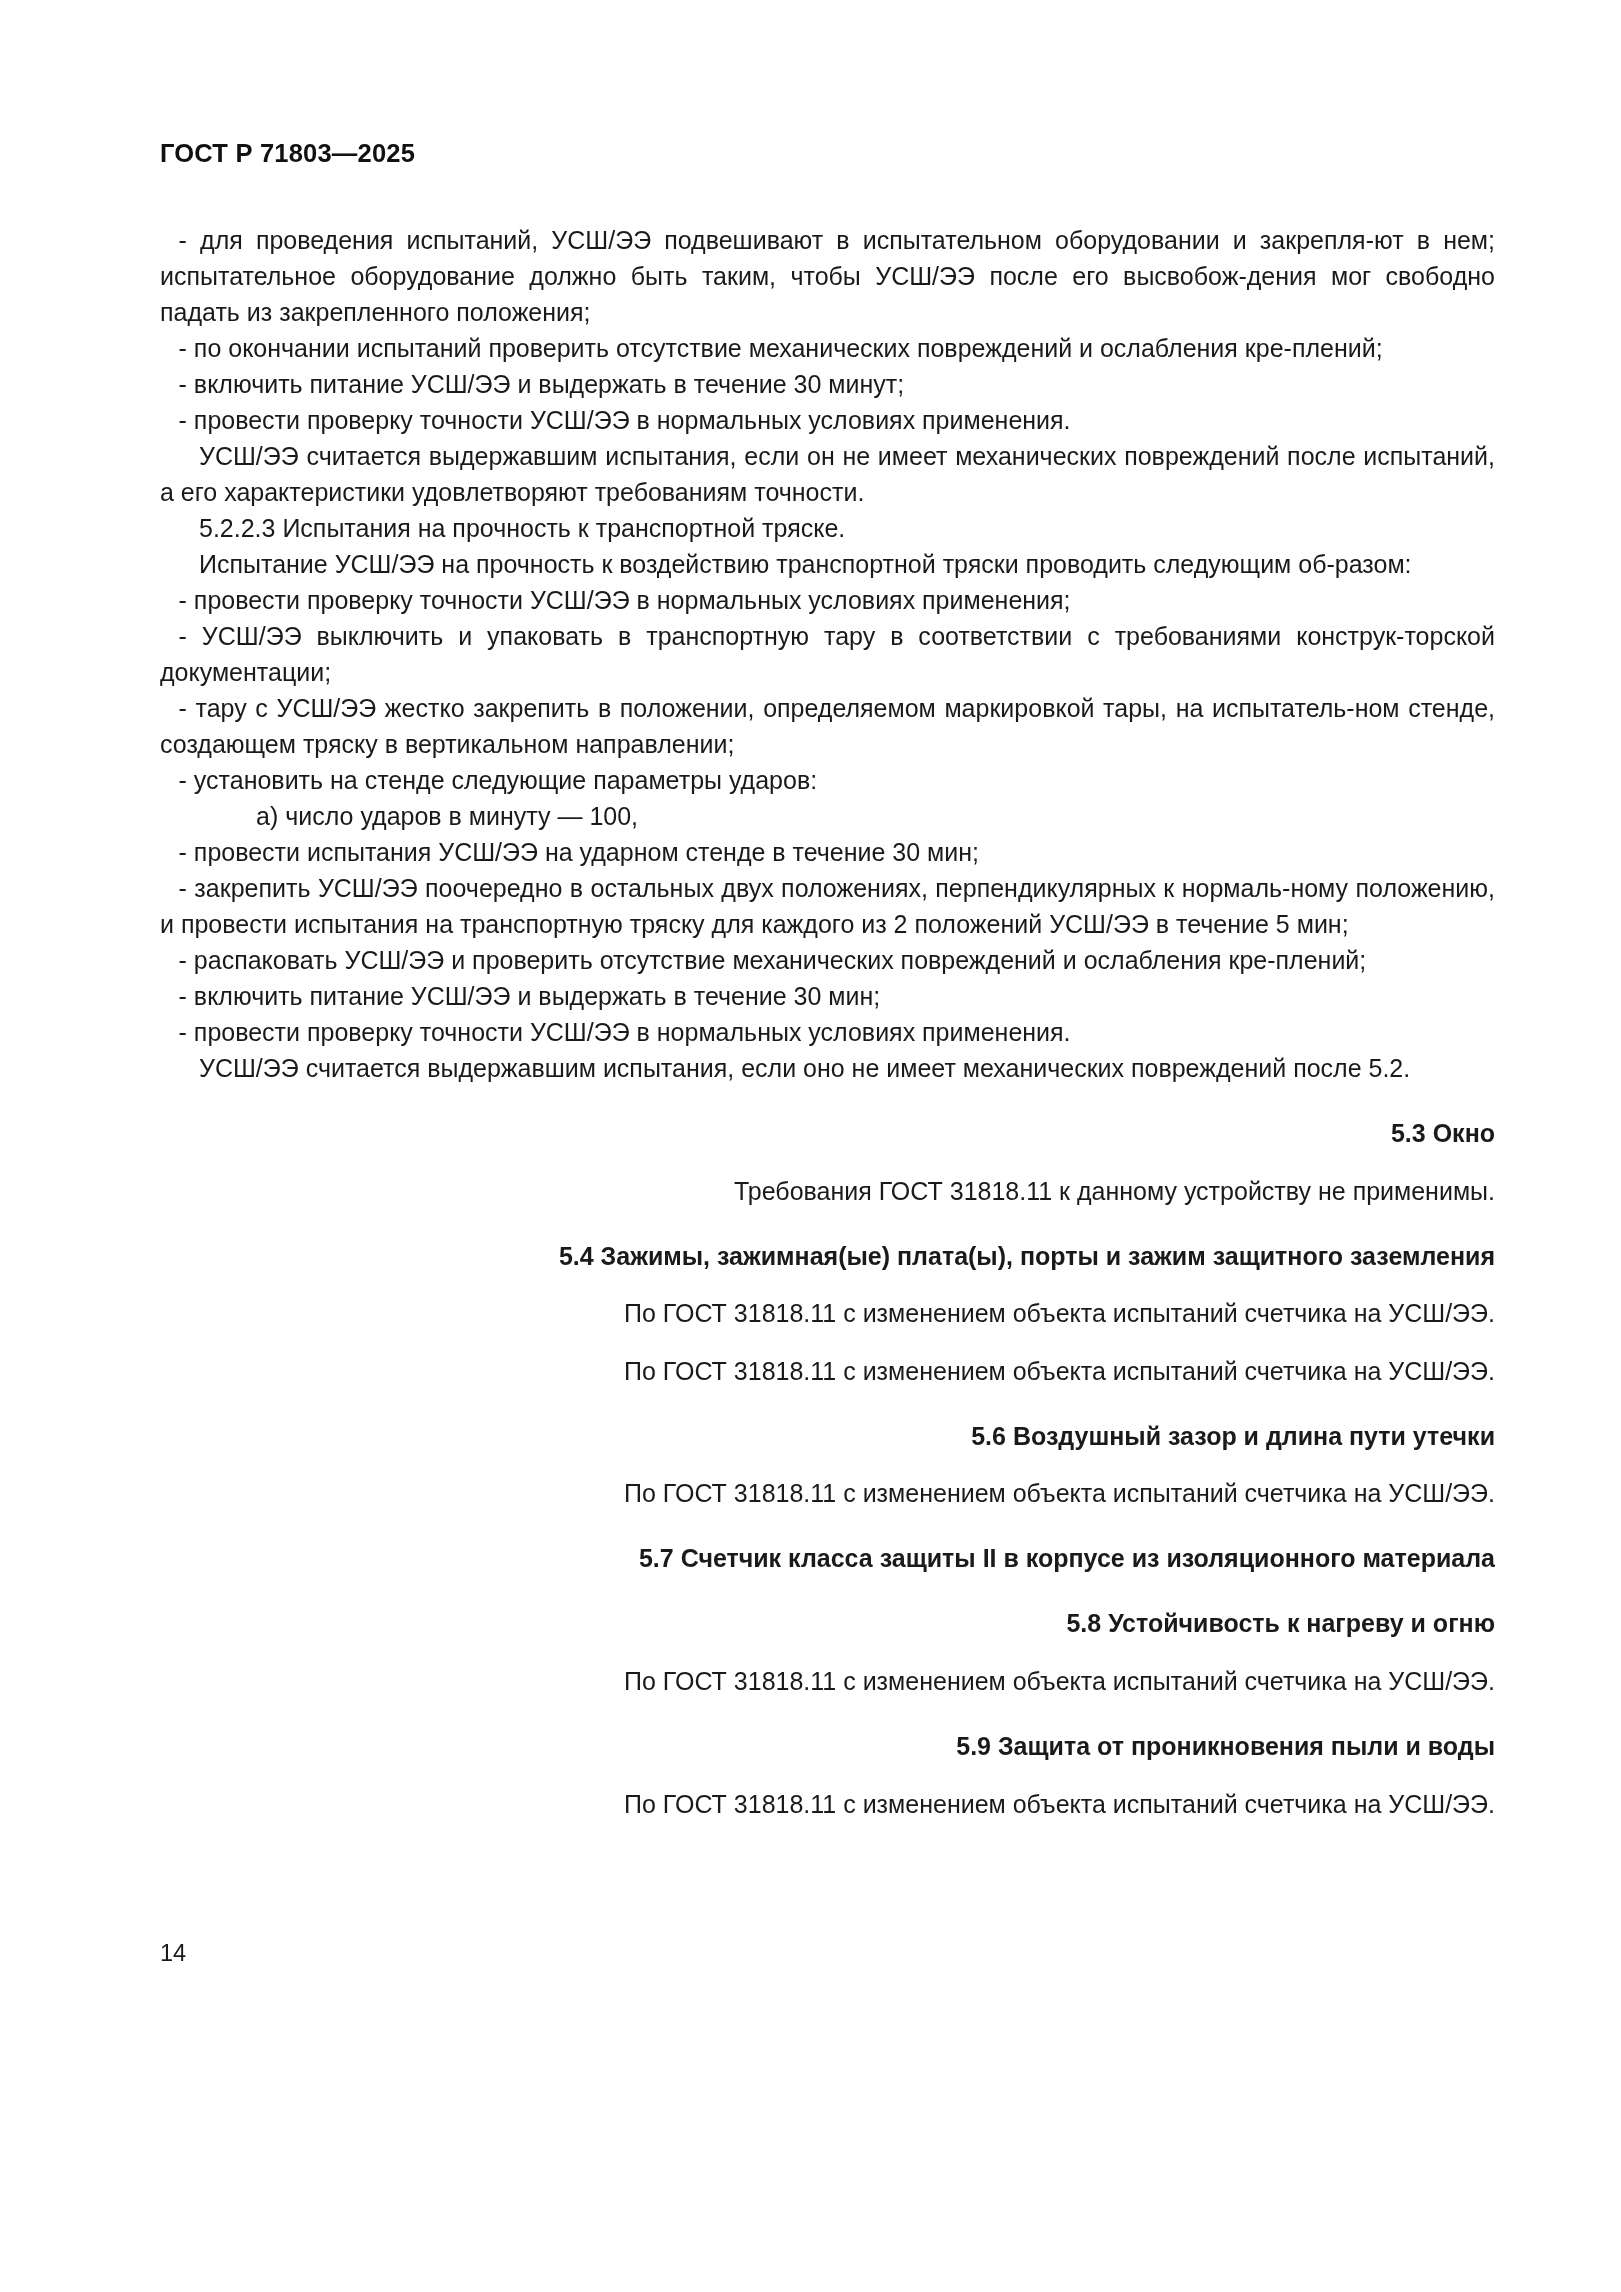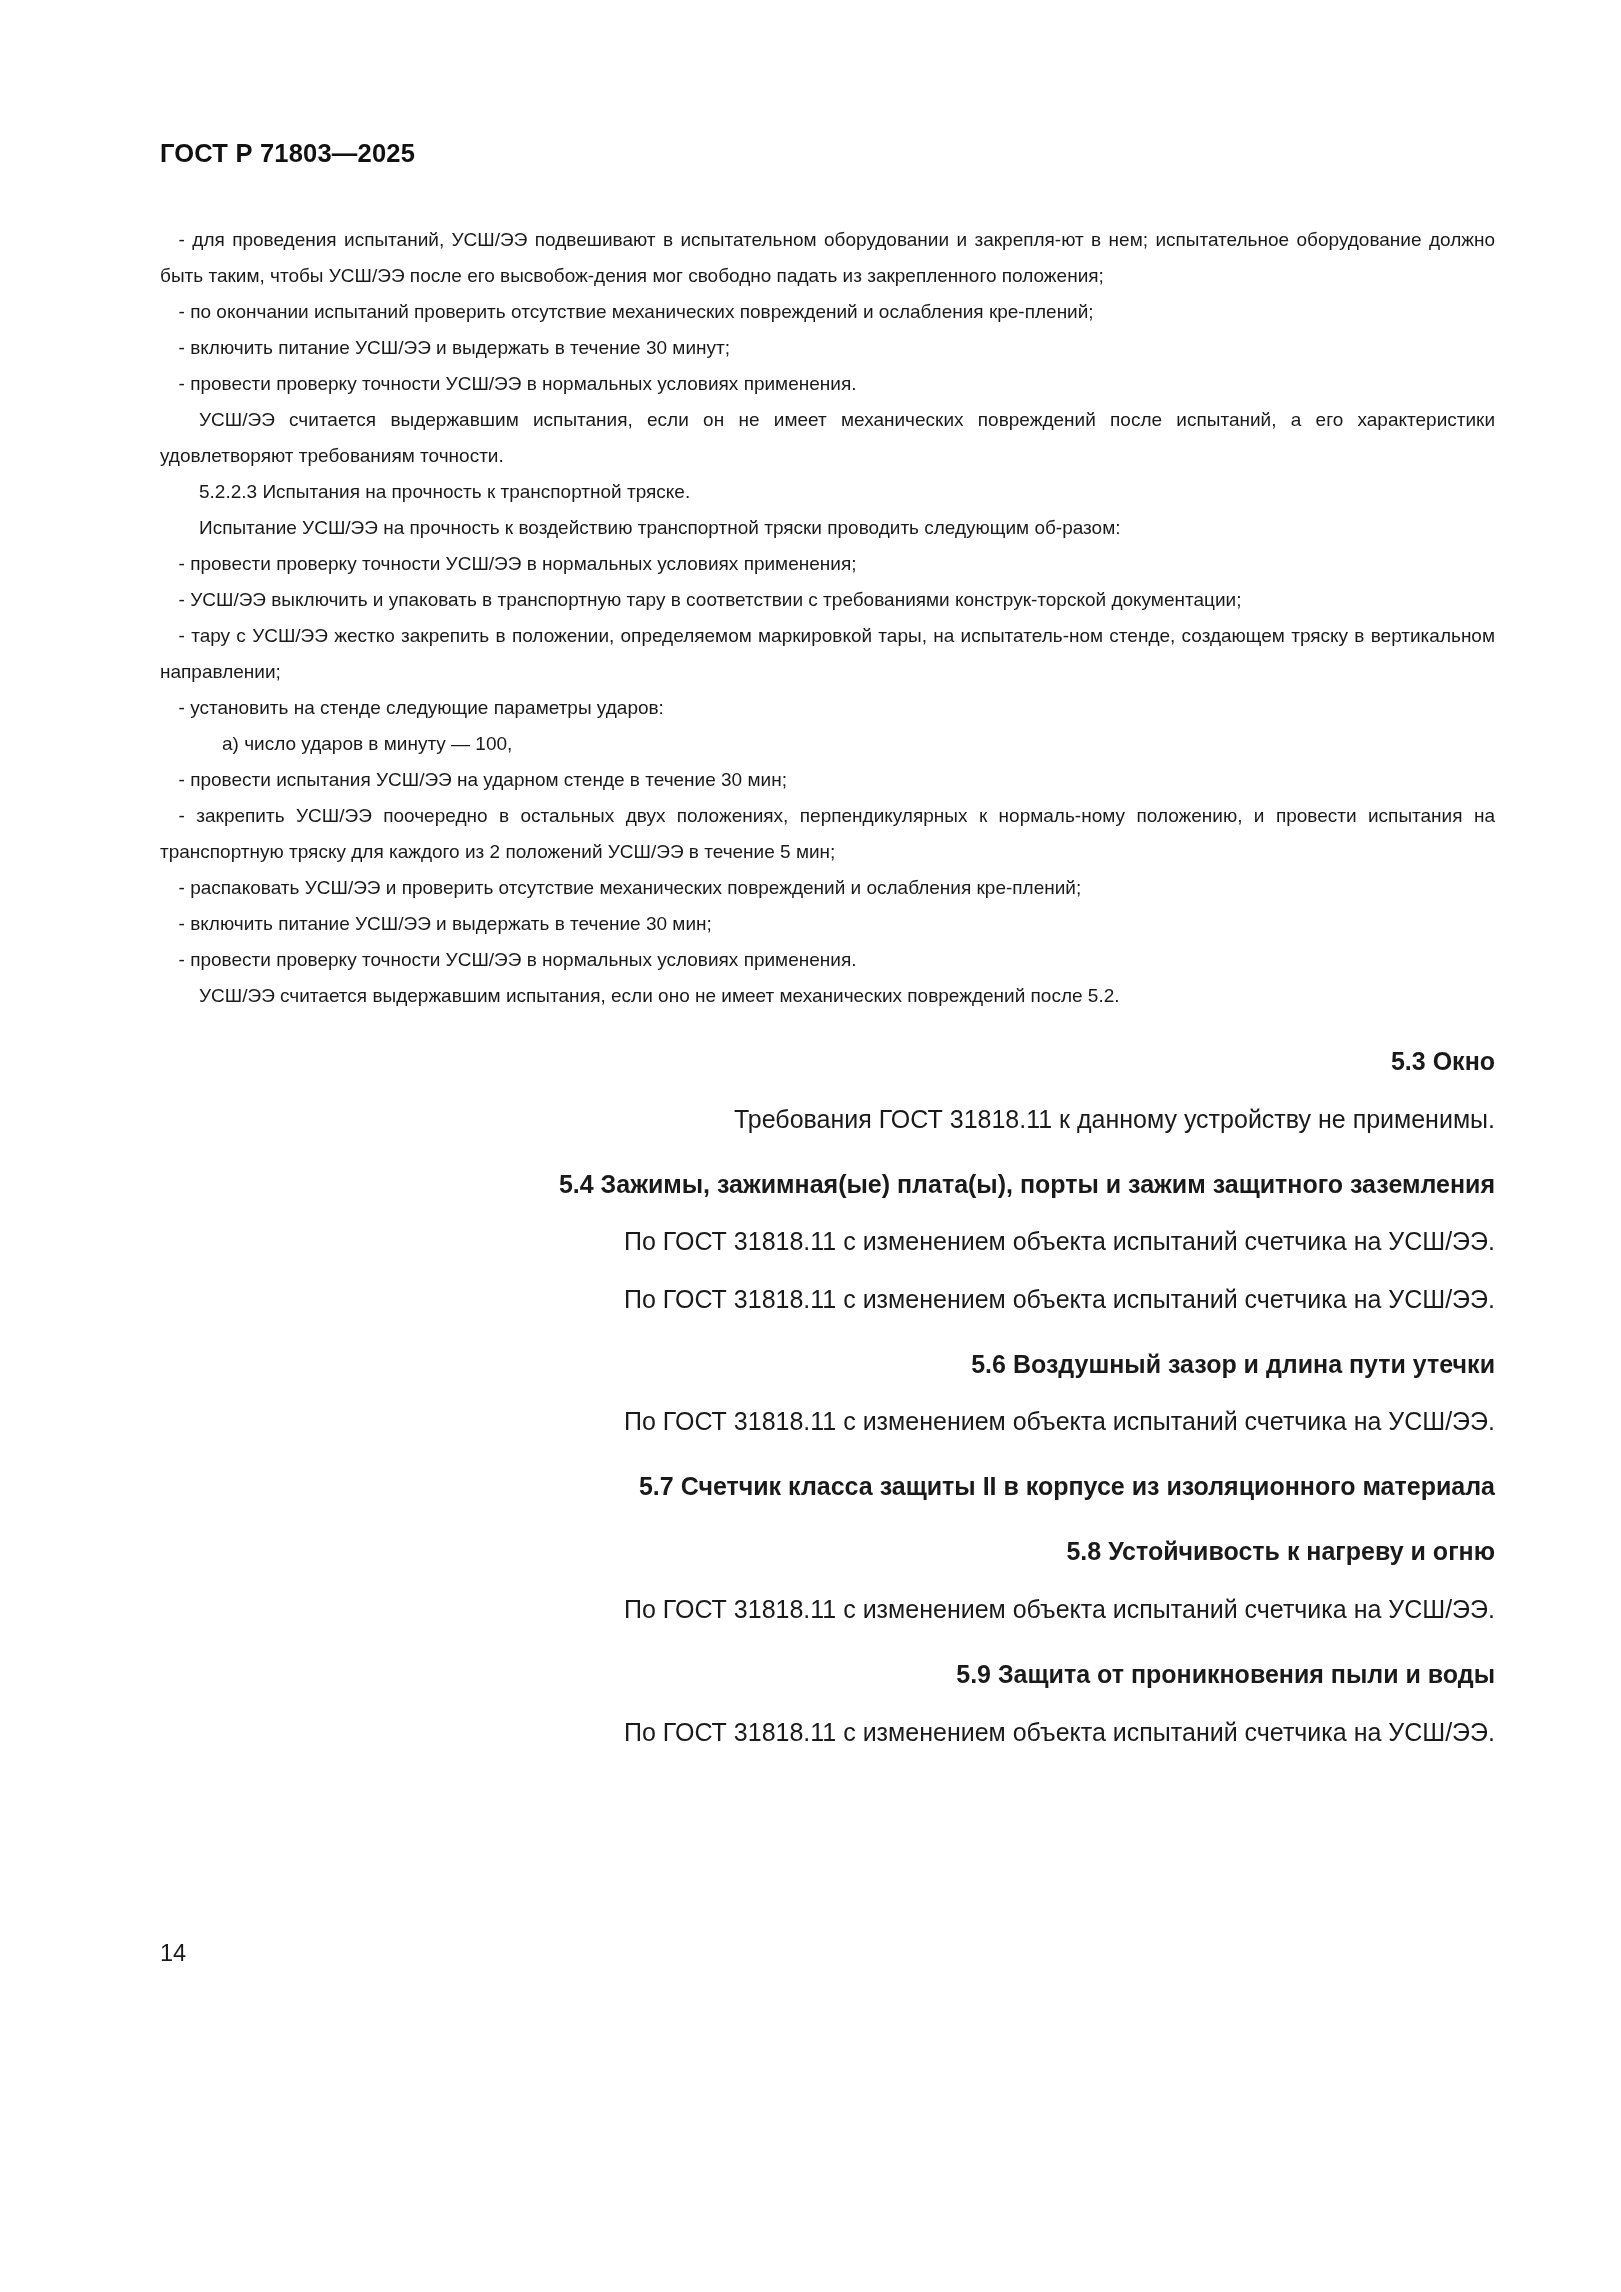--- a/index.html
+++ b/index.html
@@ -32,37 +32,37 @@
 
   
   .content {
     position: absolute;
     left: 160px;
     top: 222px;
     width: 1335px;
   }
 
   .para {
-    font-size: 19px;
+    font-size: 25px;
     line-height: 36px;
     text-align: justify;
     text-justify: inter-word;
     margin: 0;
     hyphens: manual;
     color: #1a1a1a;
   }
 
   .indent-list {
     text-indent: 18.6px;
   }
   .indent-para {
     text-indent: 39px;
   }
   .indent-abc {
-    margin-left: 62px;
+    margin-left: 96px;
     text-indent: 0;
     text-align: left;
   }
 
   .nojust { text-align: left; }
 
   sup.sq {
     font-size: 0.66em;
     vertical-align: super;
     line-height: 0;

